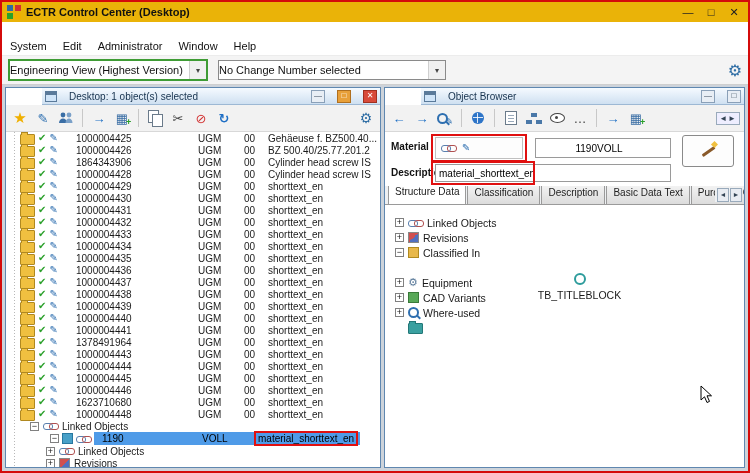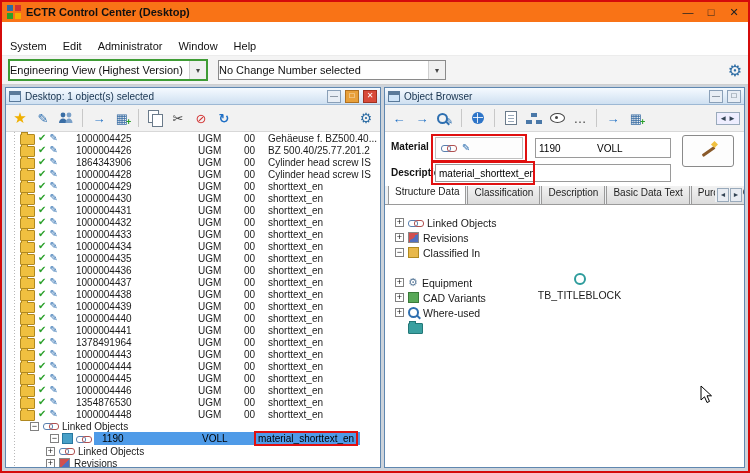--- a/index.html
+++ b/index.html
@@ -1,37 +1,37 @@
 <!DOCTYPE html>
 <html><head>
 <meta charset="utf-8">
 <style>
   html,body{margin:0;padding:0;width:750px;height:473px;overflow:hidden;
     font-family:"Liberation Sans","DejaVu Sans",sans-serif;background:#fff;}
   .window{position:absolute;inset:0;border:2px solid #d40b0b;box-sizing:border-box;
     display:flex;flex-direction:column;background:#fff;}
   
-  .titlebar{height:20px;display:flex;align-items:center;padding:0 5px;gap:5px;background:#f97316;}
+  .titlebar{height:20px;display:flex;align-items:center;padding:0 5px;gap:5px;background:#eab308;}
   .titlebar .title{font-size:11px;font-weight:bold;color:#111;flex:1;}
   .wbtn{width:18px;text-align:center;font-size:11px;color:#222;cursor:default;}
   
   .menubar{height:18px;display:flex;align-items:center;background:#fff;border-bottom:1px solid #ececec;margin-top:15px;}
   .menu-item{font-size:11px;padding:0 8px;color:#111;}
   
   .maintoolbar{height:28px;background:#f4f4f4;border-bottom:1px solid #cfcfcf;display:flex;align-items:center;padding:0 6px;gap:10px;}
   .combo{height:18px;background:#fff;border:1px solid #8a8a8a;display:flex;align-items:center;font-size:11px;color:#111;box-sizing:content-box;}
   .combo.green{border:2px solid #3f9c35;}
   .combo .arrowbox{margin-left:auto;width:16px;align-self:stretch;border-left:1px solid #cfcfcf;display:flex;align-items:center;justify-content:center;font-size:8px;color:#444;background:#f0f0f0;}
   .gear-top{margin-left:auto;color:#2e6da4;font-size:16px;}
   
   .workspace{flex:1;background:#cdd3da;position:relative;}
   .panel{position:absolute;border:1px solid #5f87b0;background:#fff;display:flex;flex-direction:column;box-sizing:border-box;}
   #leftpanel{left:3px;top:2px;width:376px;bottom:3px;}
   #rightpanel{left:382px;top:2px;right:3px;bottom:3px;}
-  .panel-header{height:16px;flex:0 0 16px;background:linear-gradient(#f5faff,#cfe0f1);border-bottom:1px solid #9db8d4;display:flex;align-items:center;font-size:10px;color:#16324e;padding:0 3px;gap:4px;}
+  .panel-header{height:16px;flex:0 0 16px;background:linear-gradient(#f5faff,#cfe0f1);border-bottom:1px solid #9db8d4;display:flex;align-items:center;font-size:10px;color:#16324e;padding:0 3px;gap:12px;margin-left:36px;}
   .panel-header .ptitle{flex:1;white-space:nowrap;overflow:hidden;}
   .panel-ic{width:10px;height:9px;border:1px solid #5a7a9a;background:#cfe4f8;position:relative;flex:0 0 auto;}
   .panel-ic::before{content:"";position:absolute;left:0;right:0;top:0;height:3px;background:#5a7a9a;}
   .hbtn{width:12px;height:11px;font-size:8px;line-height:10px;text-align:center;border:1px solid #8aa0b8;background:#e8eef5;color:#345;flex:0 0 auto;}
   .hbtn.max{background:#e8a03a;color:#fff;border-color:#b07020;}
   .hbtn.close{background:#d84a3a;color:#fff;border-color:#a03020;}
   .panel-toolbar{height:26px;flex:0 0 26px;background:#f2f2f2;border-bottom:1px solid #d8d8d8;display:flex;align-items:center;padding:0 4px;gap:3px;}
   .ibtn{width:20px;height:20px;display:inline-flex;align-items:center;justify-content:center;font-size:13px;position:relative;}
   .vsep{width:1px;height:18px;background:#c8c8c8;margin:0 3px;flex:0 0 1px;}
   .push{margin-left:auto;}
@@ -92,21 +92,21 @@
   .c-ver{width:24px;flex:0 0 24px;}
   .c-desc{flex:1;overflow:hidden;text-overflow:clip;}
   .lorow{height:12px;display:flex;align-items:center;gap:4px;padding-left:24px;font-size:10px;}
   .selrow{height:13px;display:flex;align-items:center;gap:3px;padding-left:44px;font-size:10px;}
   .hl{display:flex;align-items:center;background:#4f9be8;height:13px;width:266px;color:#000;}
   .hl-num{width:108px;padding-left:8px;box-sizing:border-box;}
   .hl-typ{width:52px;}
   .red-box{border:2px solid #e01010;margin:-2px 0;padding:0 2px;background:inherit;}
   .crow{height:12px;display:flex;align-items:center;gap:4px;padding-left:40px;font-size:10px;}
   
-  .fields{position:relative;height:54px;flex:0 0 54px;background:#fff;font-size:10px;}
+  .fields{position:relative;height:54px;flex:0 0 54px;background:#fff;font-size:10px;text-align:right;}
   .flabel{position:absolute;font-weight:bold;color:#111;}
   .field{position:absolute;background:#fff;border:1px solid #9a9a9a;display:flex;align-items:center;box-sizing:border-box;padding-left:3px;}
   .iconbox{position:absolute;left:50px;top:5px;width:88px;height:22px;border:1px solid #c0c0c0;background:#fdfdfd;display:flex;align-items:center;gap:6px;padding-left:5px;box-sizing:border-box;}
   .red-outline{position:absolute;border:2px solid #e01010;pointer-events:none;box-sizing:border-box;}
   .wandbtn{position:absolute;right:10px;top:3px;width:50px;height:30px;border:1px solid #8a8a8a;border-radius:3px;background:#fdfdfd;display:flex;align-items:center;justify-content:center;}
   
   .tabsrow{height:18px;flex:0 0 18px;display:flex;align-items:flex-end;background:#eef0f2;border-bottom:1px solid #9a9a9a;padding-left:3px;position:relative;overflow:hidden;}
   .tab{flex:0 0 auto;height:15px;line-height:15px;padding:4px 6px;font-size:10px;color:#222;background:linear-gradient(#f8f8f8,#dcdcdc);border:1px solid #9a9a9a;border-bottom:none;border-radius:2px 2px 0 0;margin-right:1px;white-space:nowrap;}
   .tab.active{background:#fff;height:17px;line-height:17px;margin-bottom:-1px;border-bottom:1px solid #fff;}
   .tabnav{position:absolute;right:2px;top:2px;display:flex;gap:1px;background:#eef0f2;padding-left:2px;}
@@ -459,21 +459,21 @@
               <span class="c-ver">00</span>
               <span class="c-desc">shorttext_en</span>
             </div>
 
             <div class="trow">
               <span class="icons">
                 <span class="folder"></span>
                 <span class="check">✔</span>
                 <span class="pencil">✎</span>
               </span>
-              <span class="c-num">1354876530</span>
+              <span class="c-num">1623710680</span>
               <span class="c-mat">UGM</span>
               <span class="c-ver">00</span>
               <span class="c-desc">shorttext_en</span>
             </div>
 
             <div class="trow">
               <span class="icons">
                 <span class="folder"></span>
                 <span class="check">✔</span>
                 <span class="pencil">✎</span>

